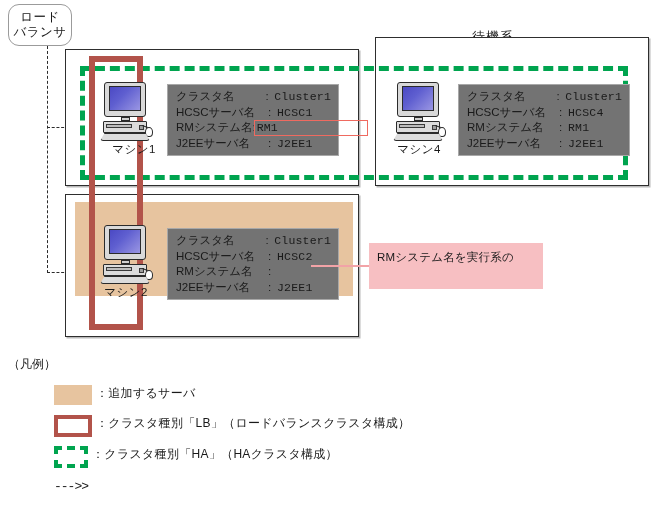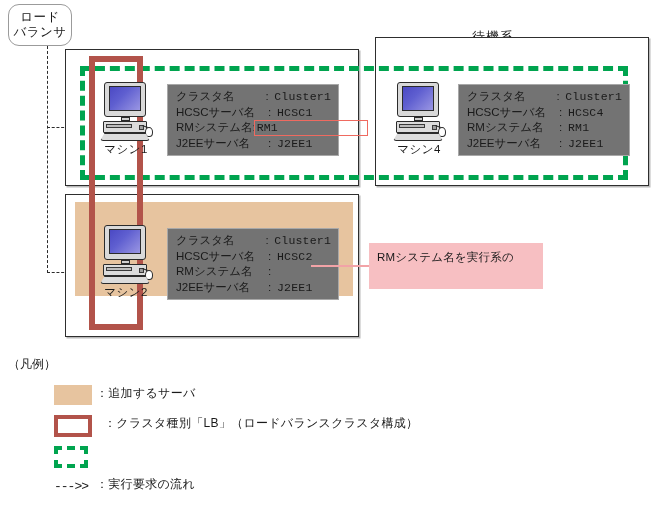--- a/index.html
+++ b/index.html
@@ -164,21 +164,21 @@
     <div class="monitor-out"></div>
     <div class="screen"></div>
     <div class="neck"></div>
     <div class="tower"></div>
     <div class="slot"></div>
     <div class="led"></div>
     <div class="mcord"></div>
     <div class="mouse"></div>
     <div class="kbd"></div>
   </div>
-  <div class="mach-label" style="width:52px;margin-top:2px;">マシン1</div>
+  <div class="mach-label" style="width:52px;margin-top:2px;margin-left:8px;">マシン1</div>
 </div>
 <div class="abs info-box" style="left:167px;top:84px;width:172px;">
   <div class="info-row">
     <span class="info-key">クラスタ名</span>
     <span class="info-colon">:</span>
     <span class="info-val">Cluster1</span>
   </div>
   <div class="info-row">
     <span class="info-key">HCSCサーバ名</span>
     <span class="info-colon">:</span>
@@ -274,28 +274,28 @@
   <div>RMシステム名を実行系の</div>
 </div>
 
 <div class="abs" id="legend-title">（凡例）</div>
 
 <div class="abs lg-row" style="left:54px;top:385px;">
   <span class="lg-swatch sw-tan"></span>
   <span class="lg-text">：追加するサーバ</span>
 </div>
 
-<div class="abs lg-row" style="left:54px;top:415px;gap:8px;">
+<div class="abs lg-row" style="left:54px;top:415px;">
   <span class="lg-swatch sw-lb"></span>
   <span class="lg-text">：クラスタ種別「LB」（ロードバランスクラスタ構成）</span>
 </div>
 
 <div class="abs lg-row" style="left:54px;top:446px;">
   <span class="lg-swatch sw-ha"></span>
+  <span class="lg-text">：クラスタ種別「HA」（HAクラスタ構成）</span>
 </div>
 
 <div class="abs lg-row" style="left:54px;top:476px;">
   <span class="lg-swatch sw-arrow">
     <span>---&gt;</span>
       <span style="letter-spacing:0;">&gt;</span>
   </span>
-  <span class="lg-text">：実行要求の流れ</span>
 </div>
 
 </body></html>

